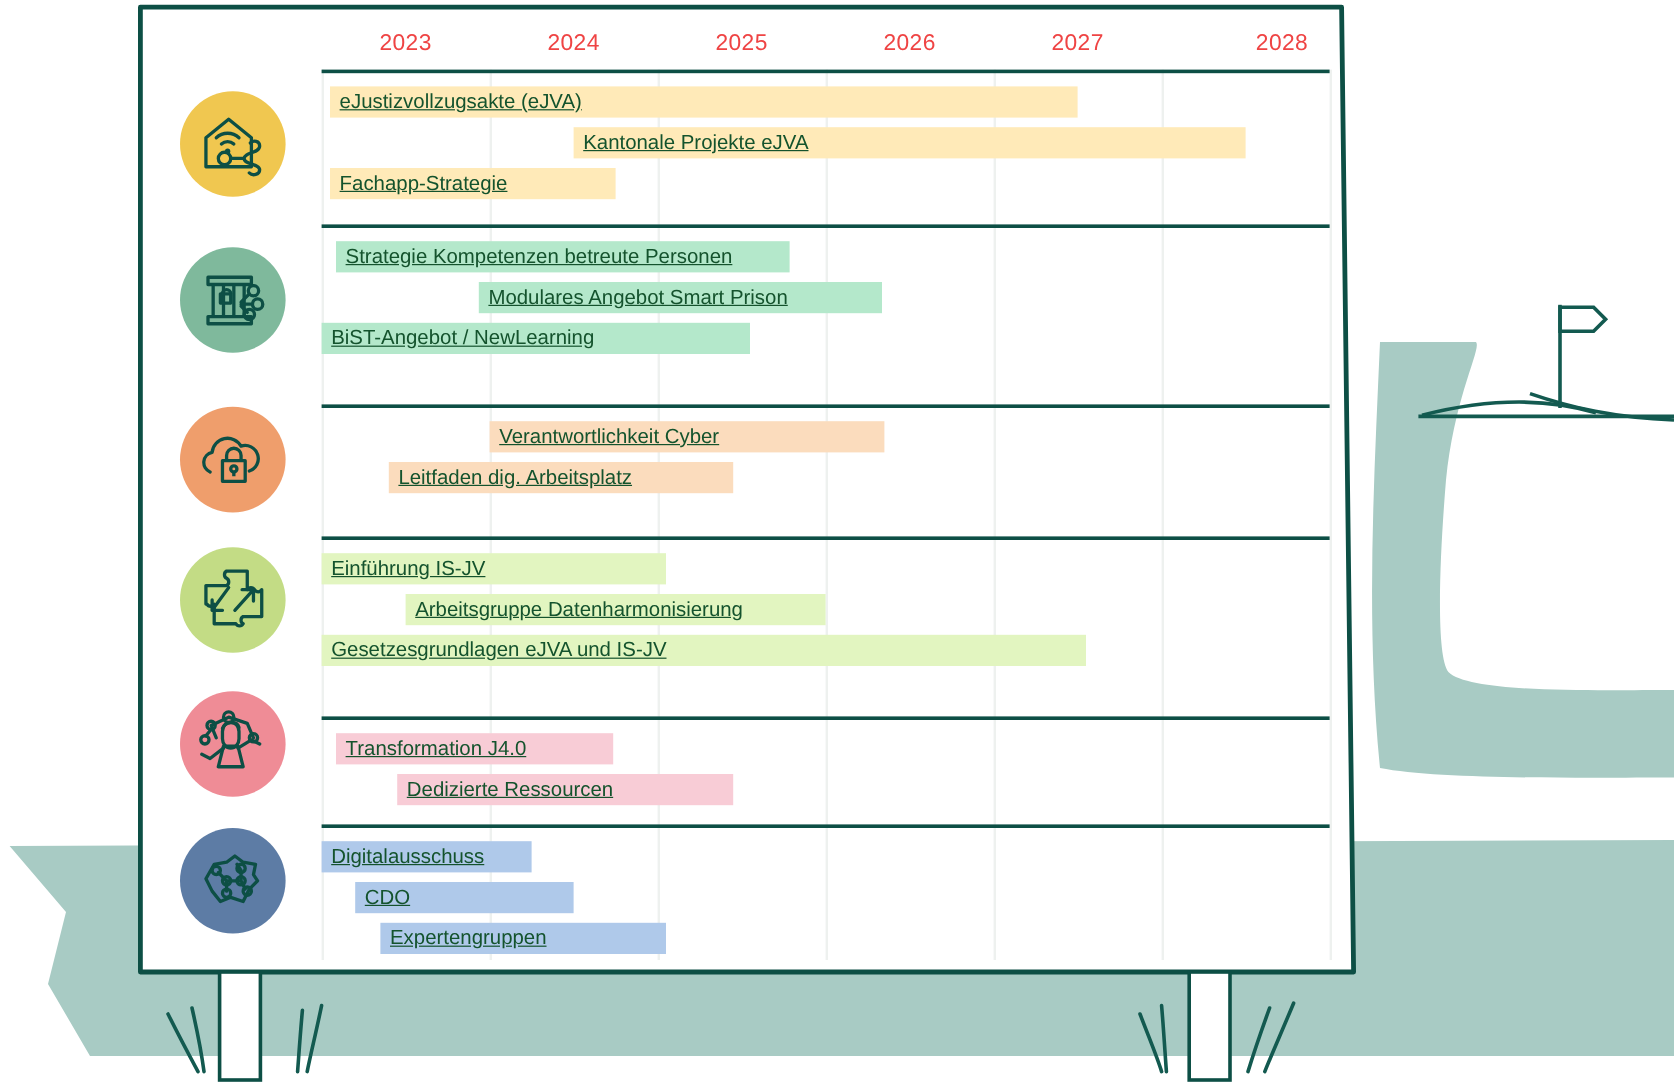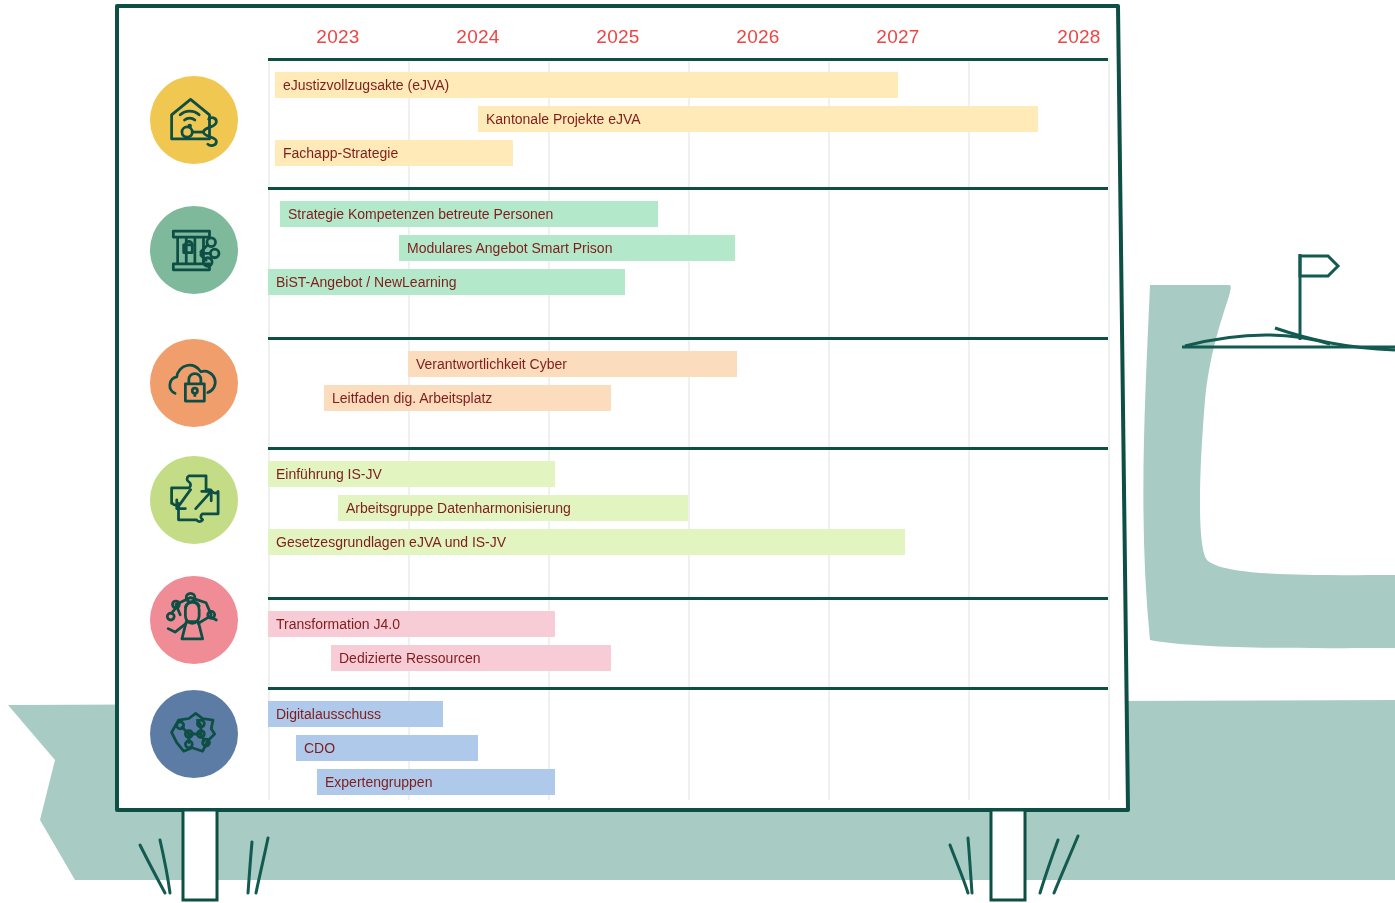--- a/index.html
+++ b/index.html
@@ -96,23 +96,24 @@
     position: absolute;
     height: 26px;
     display: flex;
     align-items: center;
     box-sizing: border-box;
   }
   .bar-label {
     position: absolute;
     left: 8px;
     white-space: nowrap;
-    font-size: 14px;
+    font-size: 17px;
     line-height: 26px;
-    color: #7f1d1d;
+    color: #14532d;
+    text-decoration: underline;
   }
 
   
   .icon-badge {
     position: absolute;
     left: 32px;
     width: 88px;
     height: 88px;
     border-radius: 50%;
     display: flex;
@@ -165,21 +166,21 @@
 </svg>
 
 <div id="chart-area">
 
   <div id="year-header">
       <div class="year-label" style="left: 27px;">2023</div>
       <div class="year-label" style="left: 167px;">2024</div>
       <div class="year-label" style="left: 307px;">2025</div>
       <div class="year-label" style="left: 447px;">2026</div>
       <div class="year-label" style="left: 587px;">2027</div>
-      <div class="year-label" style="left: 768px;">2028</div>
+      <div class="year-label" style="left: 736px; text-align: right;">2028</div>
     </div>
 
   <div id="plot">
       <div class="vgrid" style="left: 0px; background: rgb(238, 241, 239);"></div>
       <div class="vgrid" style="left: 140px; background: rgb(238, 241, 239);"></div>
       <div class="vgrid" style="left: 280px; background: rgb(238, 241, 239);"></div>
       <div class="vgrid" style="left: 420px; background: rgb(238, 241, 239);"></div>
       <div class="vgrid" style="left: 560px; background: rgb(238, 241, 239);"></div>
       <div class="vgrid" style="left: 700px; background: rgb(238, 241, 239);"></div>
       <div class="vgrid" style="left: 840px; background: rgb(238, 241, 239);"></div>
@@ -223,21 +224,21 @@
         </div>
         <div class="bar" style="left: 70px; width: 350px; top: 48px; background: rgb(226, 245, 192);">
           <span class="bar-label">Arbeitsgruppe Datenharmonisierung</span>
         </div>
         <div class="bar" style="left: 0px; width: 637px; top: 82px; background: rgb(226, 245, 192); padding-left: 35px;">
           <span class="bar-label">Gesetzesgrundlagen eJVA und IS-JV</span>
         </div>
       </div>
       <div class="group" style="top: 539px; height: 87px;">
         <div class="group-rule" style="background: rgb(13, 79, 69);"></div>
-        <div class="bar" style="left: 0px; width: 287px; top: 14px; background: rgb(248, 204, 214);">
+        <div class="bar" style="left: 12px; width: 231px; top: 14px; background: rgb(248, 204, 214);">
           <span class="bar-label">Transformation J4.0</span>
         </div>
         <div class="bar" style="left: 63px; width: 280px; top: 48px; background: rgb(248, 204, 214);">
           <span class="bar-label">Dedizierte Ressourcen</span>
         </div>
       </div>
       <div class="group" style="top: 629px; height: 113px;">
         <div class="group-rule" style="background: rgb(13, 79, 69);"></div>
         <div class="bar" style="left: 0px; width: 175px; top: 14px; background: rgb(175, 201, 234);">
           <span class="bar-label">Digitalausschuss</span>

